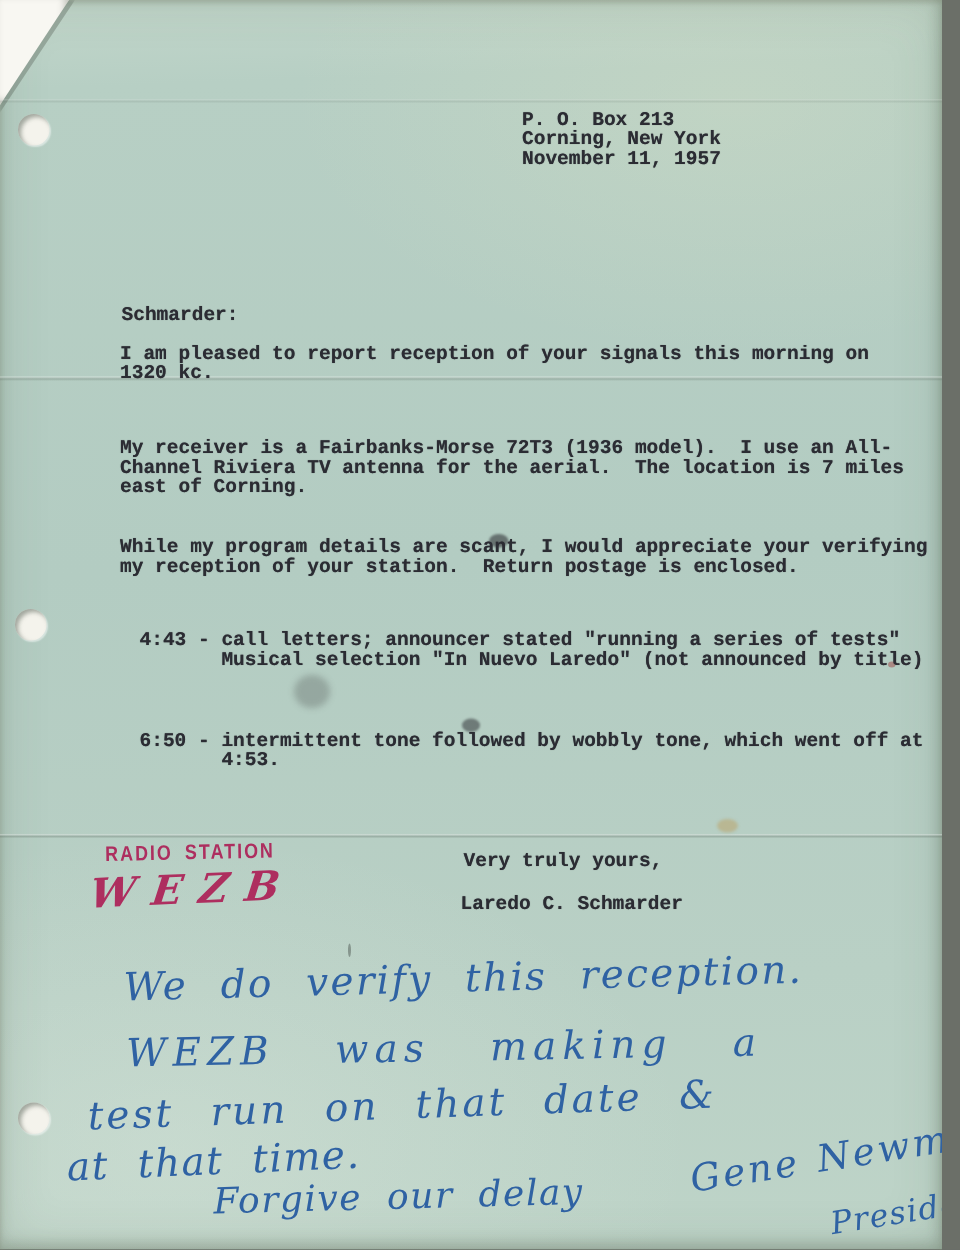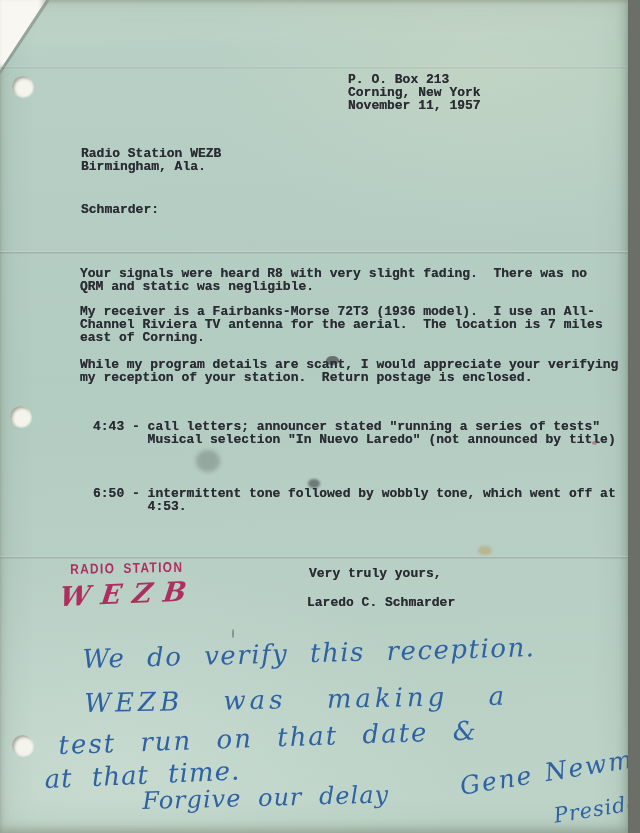--- a/index.html
+++ b/index.html
@@ -77,26 +77,24 @@
   <div class="smudge" style="left:326px;top:356px;width:13px;height:9px;background:rgba(40,40,46,.55);filter:blur(.6px)"></div>
   <div class="smudge" style="left:196px;top:450px;width:24px;height:22px;background:rgba(55,55,55,.25);filter:blur(2px)"></div>
   <div class="smudge" style="left:308px;top:479px;width:12px;height:9px;background:rgba(40,40,46,.5);filter:blur(.8px)"></div>
   <div class="smudge" style="left:592px;top:441px;width:5px;height:4px;background:rgba(160,70,70,.5)"></div>
   <div class="smudge" style="left:478px;top:546px;width:14px;height:9px;background:rgba(188,160,98,.5);filter:blur(1px)"></div>
   <div class="smudge" style="left:232px;top:629px;width:2px;height:9px;background:rgba(90,100,95,.55)"></div>
 
   <div class="typed" style="left:348px;top:73px">P. O. Box 213
 Corning, New York
 November 11, 1957</div>
-  <div class="typed" style="left:81px;top:147px">Radio Station WEZB
-Birmingham, Ala.</div>
   <div class="typed" style="left:81px;top:203px">Schmarder:</div>
-  <div class="typed" style="left:80px;top:267px">Your signals were heard R8 with very slight fading.  There was no
-QRM and static was negligible.</div>
-  <div class="typed" style="left:80px;top:305px">My receiver is a Fairbanks-Morse 72T3 (1936 model).  I use an All-
+  <div class="typed" style="left:80px;top:229px">I am pleased to report reception of your signals this morning on
+1320 kc.</div>
+  <div class="typed" style="left:80px;top:292px">My receiver is a Fairbanks-Morse 72T3 (1936 model).  I use an All-
 Channel Riviera TV antenna for the aerial.  The location is 7 miles
 east of Corning.</div>
   <div class="typed" style="left:80px;top:358px">While my program details are scant, I would appreciate your verifying
 my reception of your station.  Return postage is enclosed.</div>
   <div class="typed" style="left:93px;top:420px">4:43 - call letters; announcer stated "running a series of tests"
        Musical selection "In Nuevo Laredo" (not announced by title)</div>
   <div class="typed" style="left:93px;top:487px">6:50 - intermittent tone followed by wobbly tone, which went off at
        4:53.</div>
   <div class="typed" style="left:309px;top:567px">Very truly yours,</div>
   <div class="typed" style="left:307px;top:596px">Laredo C. Schmarder</div>

